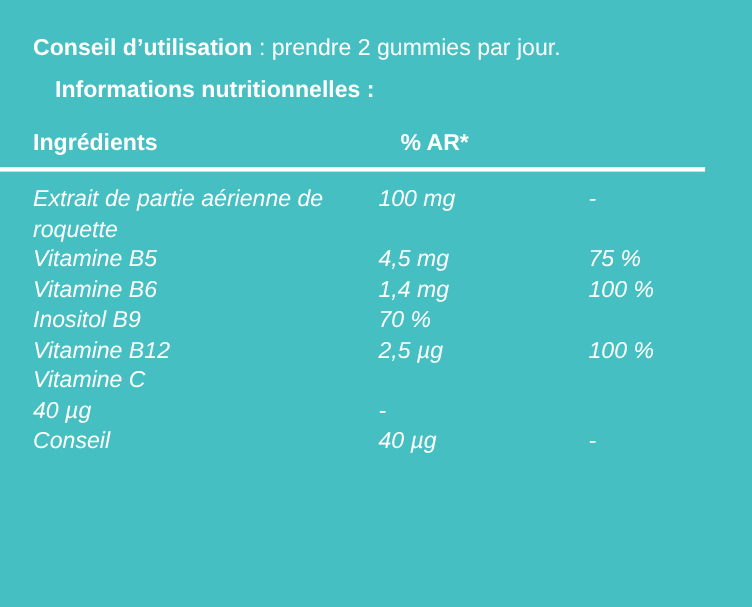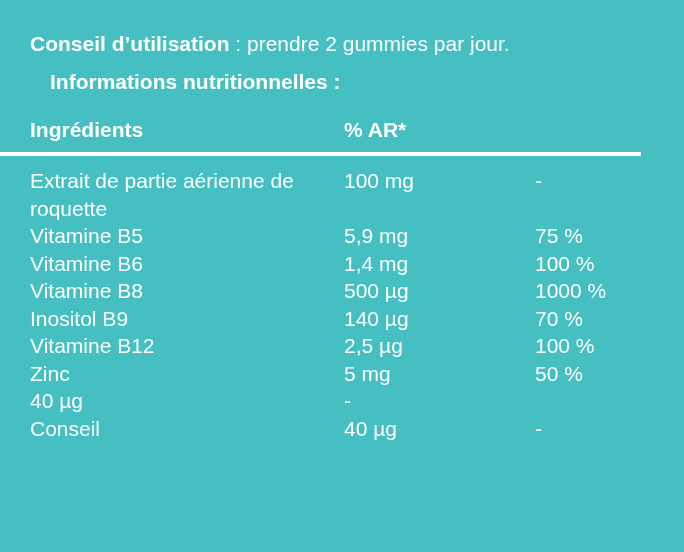--- a/index.html
+++ b/index.html
@@ -29,34 +29,36 @@
     margin-left: 30px;
   }
   .table-header {
     position: absolute;
     left: 30px;
     top: 118px;
     right: 10px;
     display: grid;
     grid-template-columns: 314px 191px 1fr;
     font-weight: 700;
+    gap: 20px;
   }
   .separator {
     position: absolute;
     left: 0;
     top: 152px;
     width: 641px;
     height: 4px;
     background: #FFFFFF;
   }
   .rows {
     position: absolute;
     left: 30px;
     top: 167px;
     right: 10px;
+    font-style: italic;
   }
   .row {
     display: grid;
     grid-template-columns: 314px 191px 1fr;
     align-items: start;
     line-height: 27.5px;
   }
   .cell { display: block; }
 </style>
 </head>
@@ -79,57 +81,47 @@
 
   <div class="rows" id="rows">
   <div class="row">
     <span class="cell">Extrait de partie aérienne de roquette</span>
     <span class="cell">100 mg</span>
     <span class="cell">-</span>
   </div>
 
   <div class="row">
     <span class="cell">Vitamine B5</span>
-    <span class="cell">5,9 mg</span>
+    <span class="cell">4,5 mg</span>
     <span class="cell">75 %</span>
   </div>
 
   <div class="row">
     <span class="cell">Vitamine B6</span>
     <span class="cell">1,4 mg</span>
     <span class="cell">100 %</span>
   </div>
 
-  <div class="row">
-    <span class="cell">Vitamine B8</span>
-    <span class="cell">500 µg</span>
-    <span class="cell">1000 %</span>
-  </div>
 
   <div class="row">
     <span class="cell">Inositol B9</span>
-    <span class="cell">140 µg</span>
     <span class="cell">70 %</span>
   </div>
 
   <div class="row">
     <span class="cell">Vitamine B12</span>
     <span class="cell">2,5 µg</span>
     <span class="cell">100 %</span>
   </div>
 
   <div class="row">
+    <span class="cell">Vitamine C</span>
   </div>
 
 
-  <div class="row">
-    <span class="cell">Zinc</span>
-    <span class="cell">5 mg</span>
-    <span class="cell">50 %</span>
-  </div>
 
   <div class="row">
     <span class="cell">40 µg</span>
     <span class="cell">-</span>
   </div>
 
   <div class="row">
     <span class="cell">Conseil</span>
     <span class="cell">40 µg</span>
     <span class="cell">-</span>

